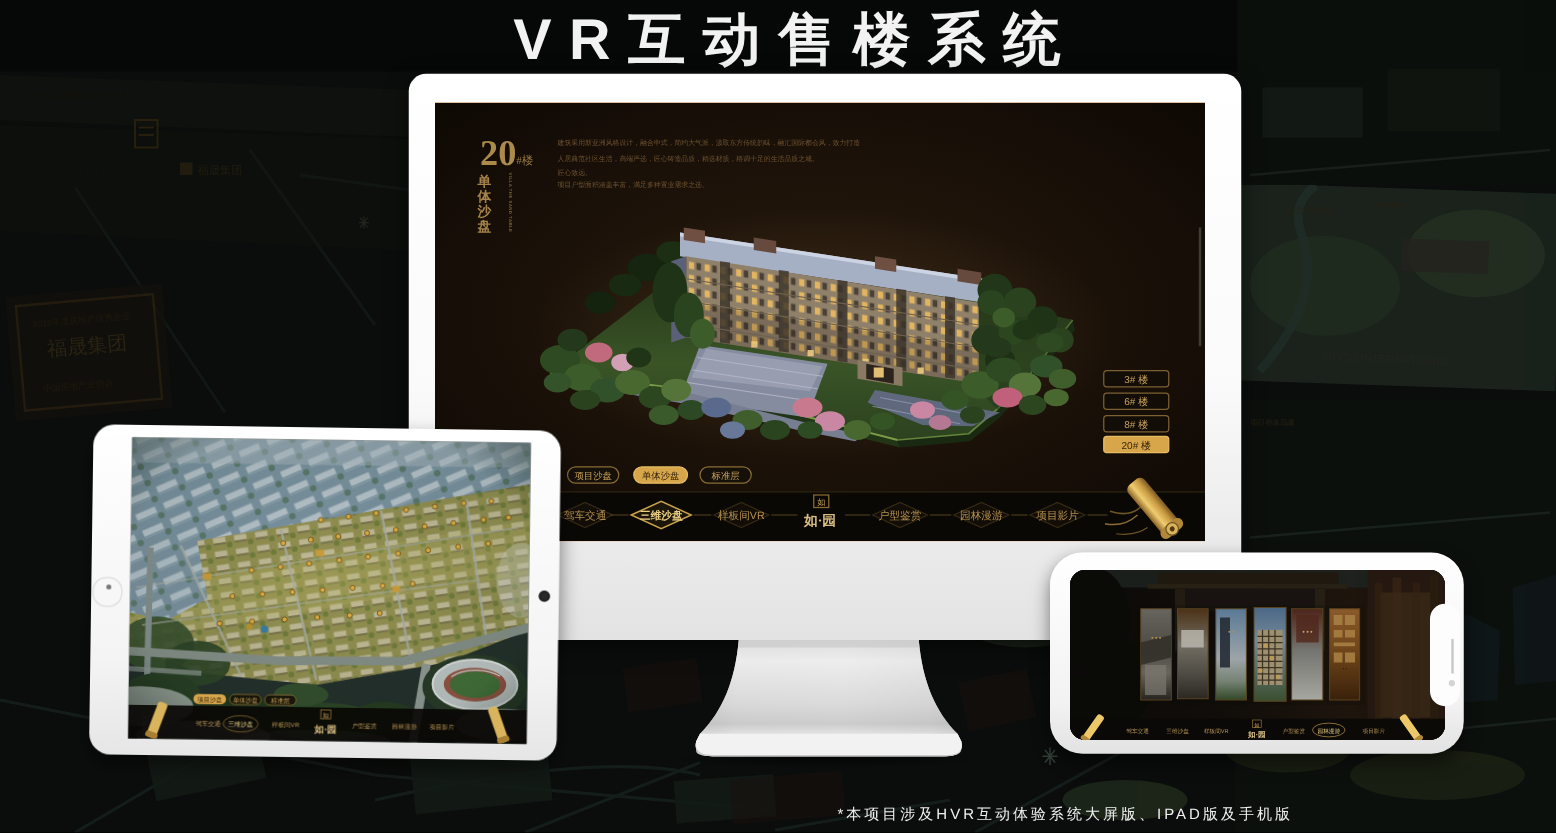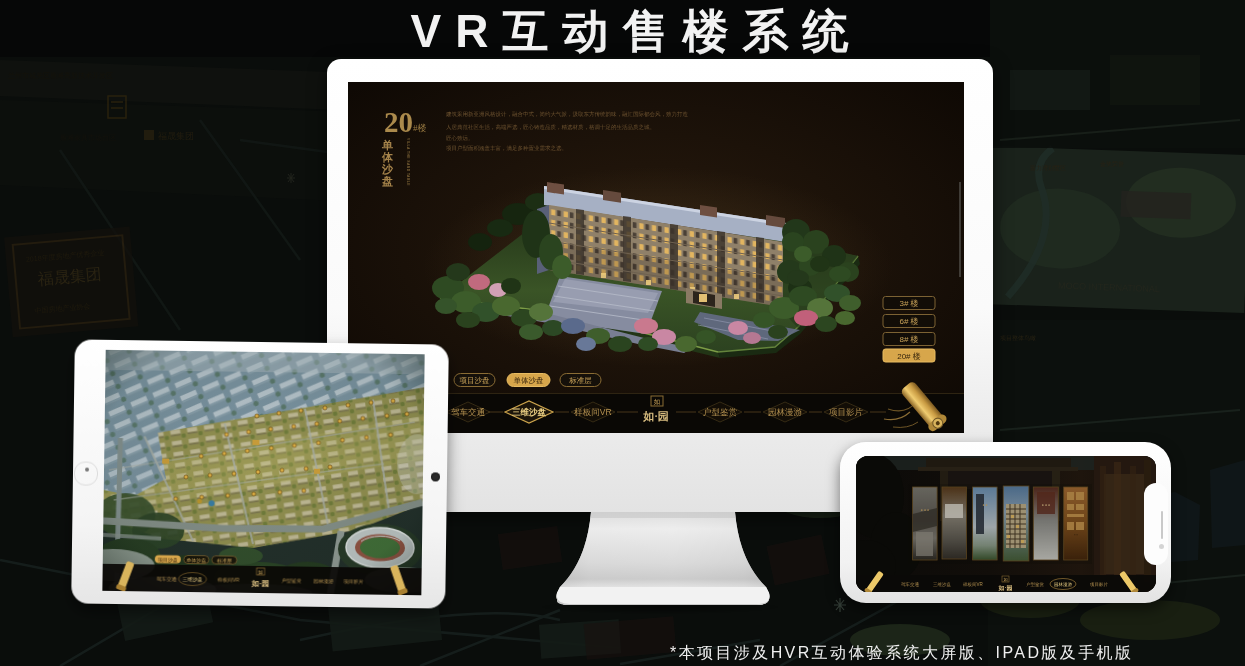--- a/index.html
+++ b/index.html
@@ -738,15 +738,15 @@
     </svg>
   </div>
 
   <div class="abs" style="left:304px;top:41px;width:24px;height:82px;border-radius:12px;background:#fdfdfd;"></div>
 
   <div class="abs" style="left:321px;top:69px;width:2px;height:28px;border-radius:1px;background:#c9c9c9;"></div>
 
   <div class="abs" style="left:319px;top:102px;width:5px;height:5px;border-radius:3px;background:#d4d4d4;"></div>
 </div>
 
-<div class="abs" style="left:670px;top:643px;color:#f0f0f0;font-size:16px;letter-spacing:2.4px;">*本项目涉及HVR互动体验系统大屏版、IPAD版及手机版</div>
+<div class="abs" style="left:670px;top:643px;color:#f0f0f0;font-size:12px;letter-spacing:2.4px;">*本项目涉及HVR互动体验系统大屏版、IPAD版及手机版</div>
 
 </div>
 
 </body></html>

